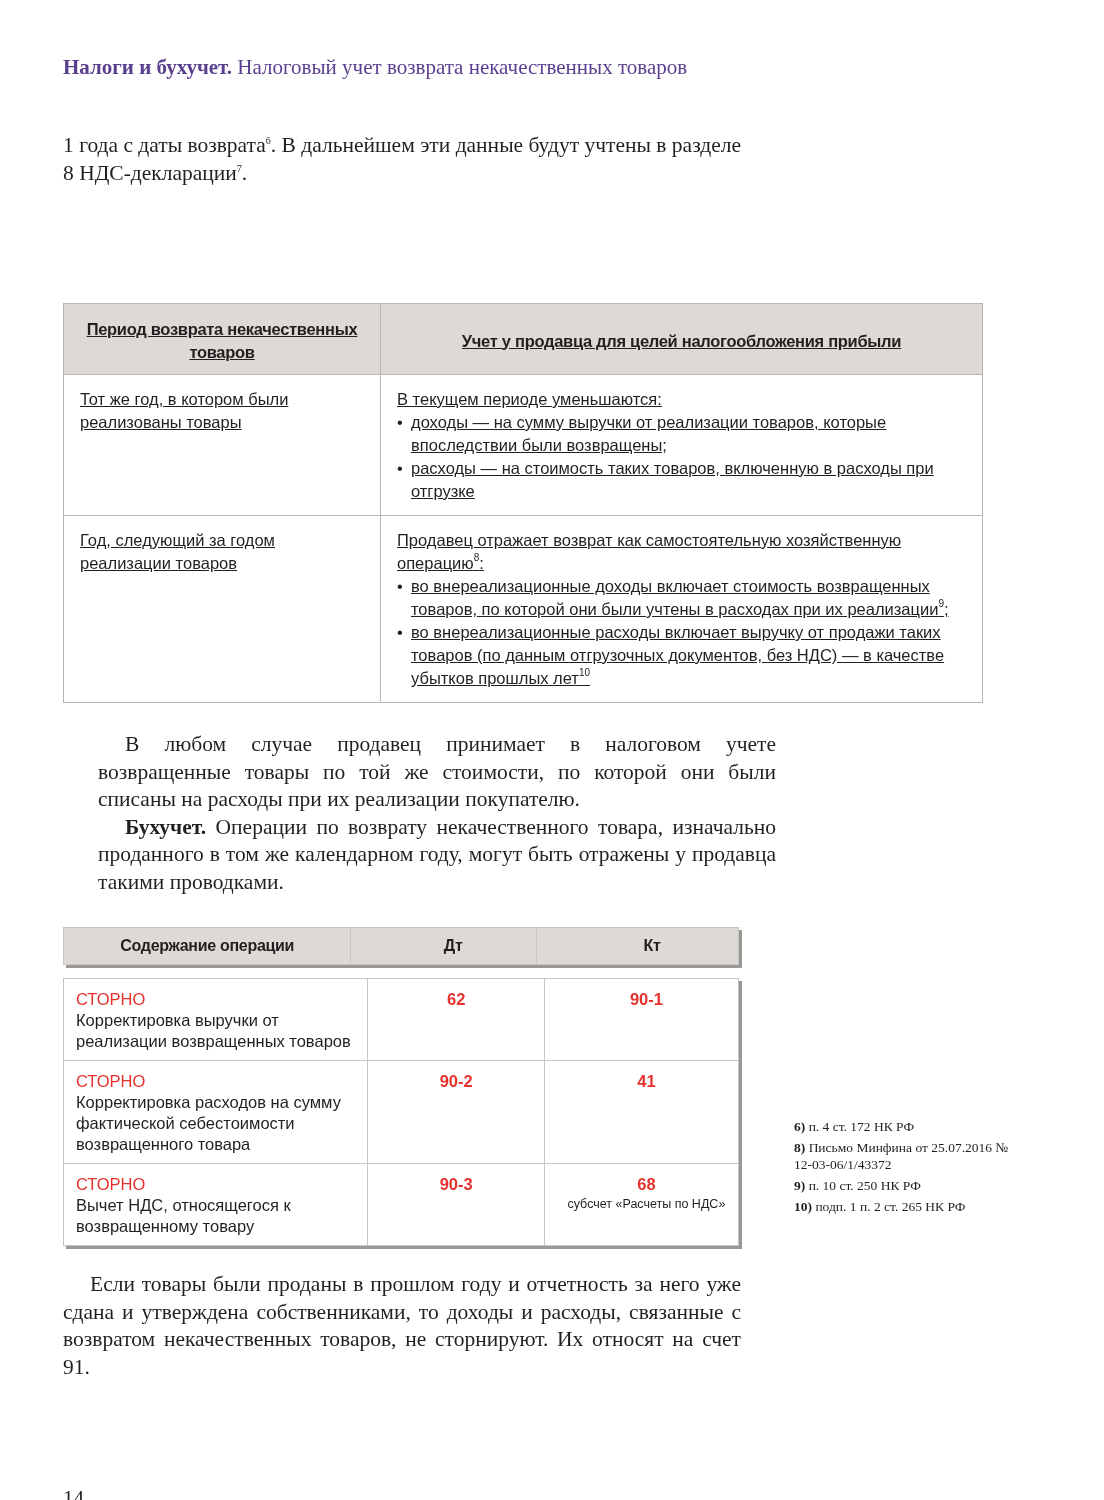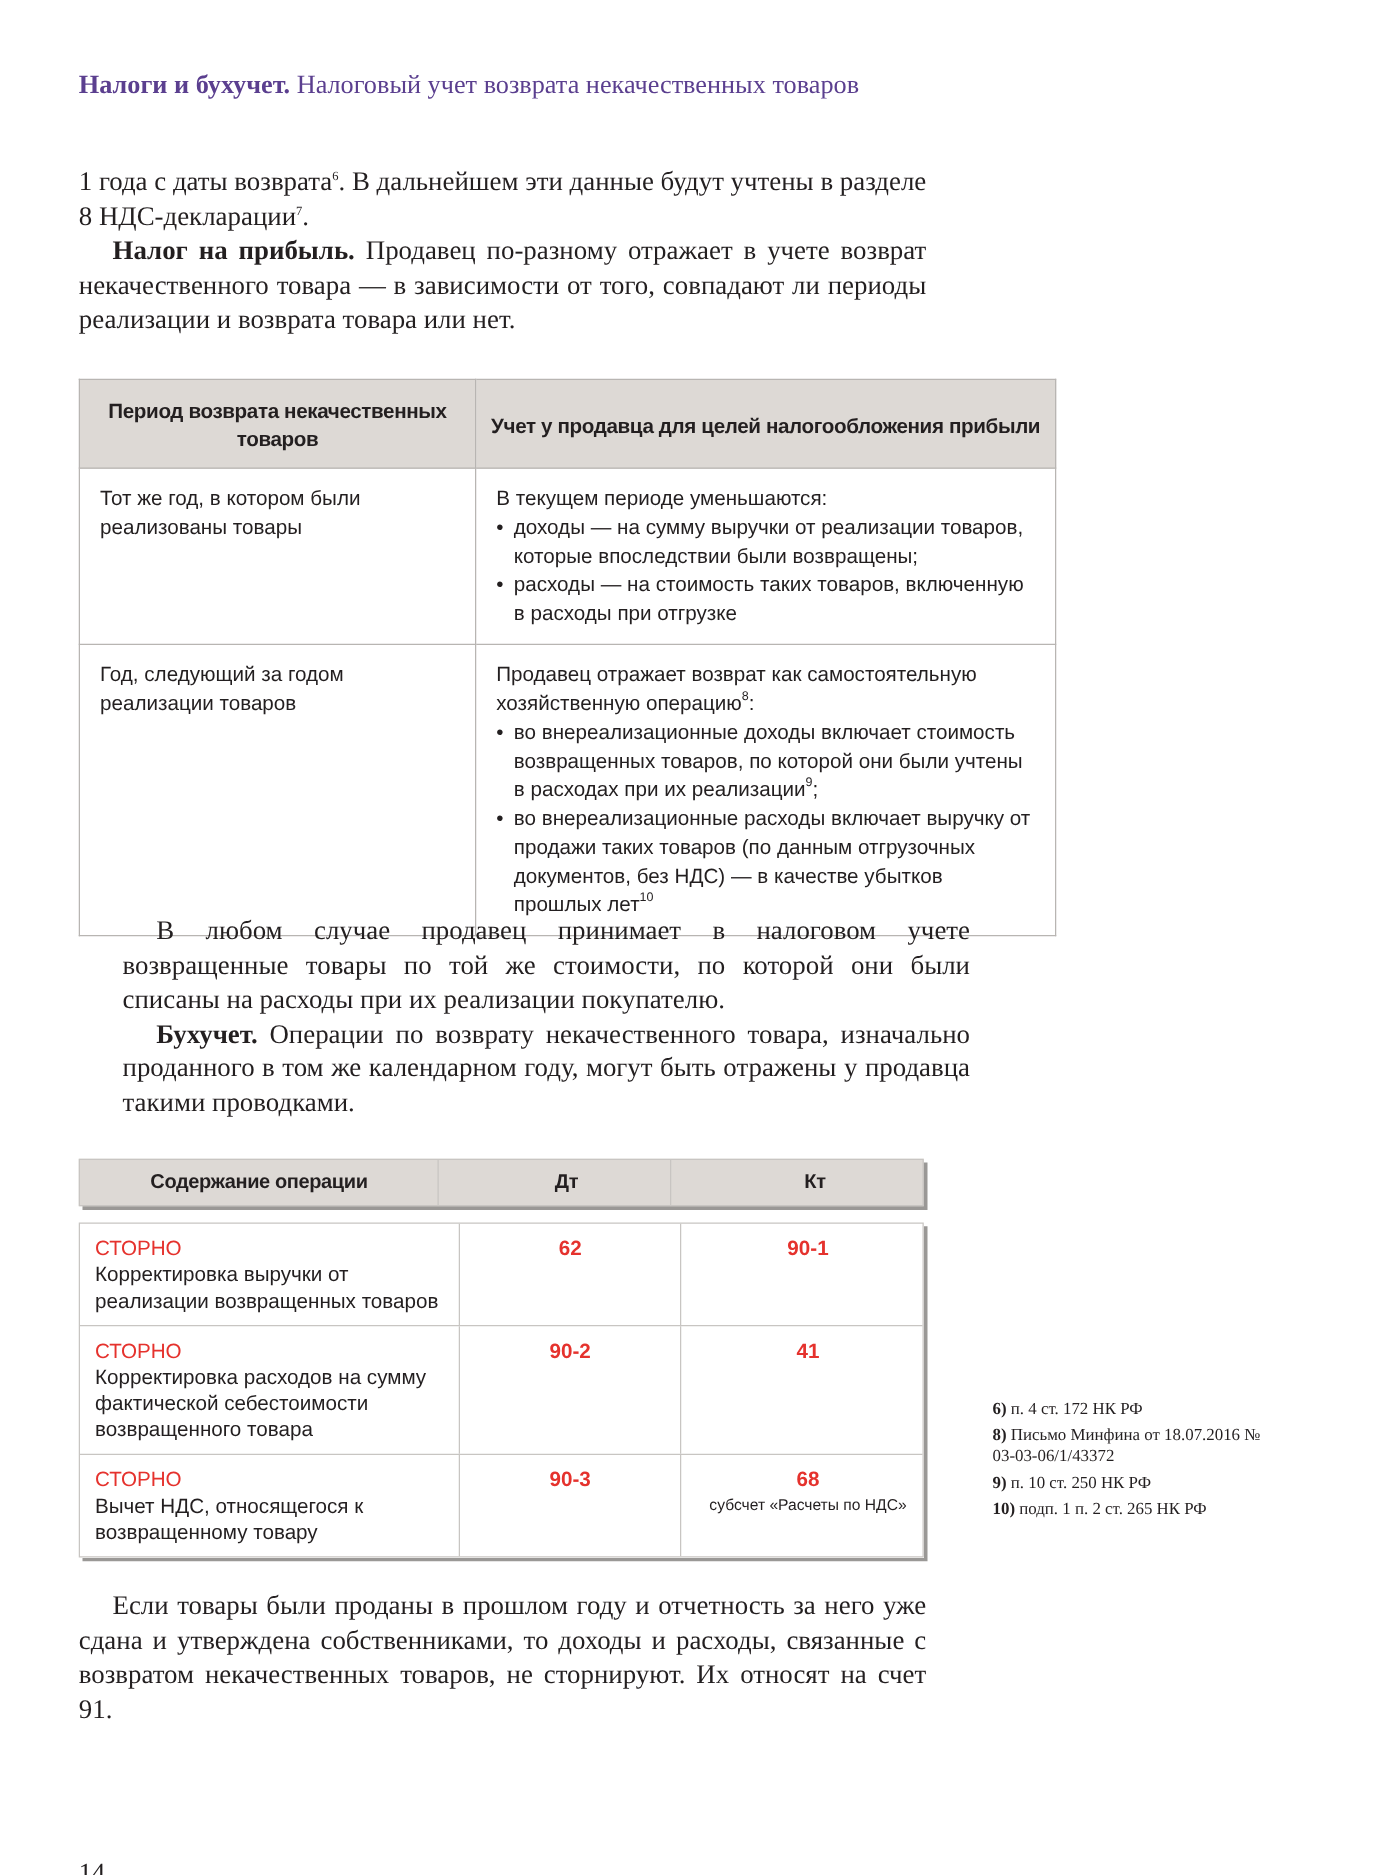--- a/index.html
+++ b/index.html
@@ -8,21 +8,21 @@
   .running-head { position: absolute; left: 63px; top: 55px; font-family: "Liberation Serif", serif; font-size: 21px; color: #5b3f8f; white-space: nowrap; }
   .running-head b { font-weight: bold; }
 
   .body-text { position: absolute; left: 63px; width: 678px; font-family: "Liberation Serif", serif; font-size: 21.5px; line-height: 27.5px; text-align: justify; color: #231f20; }
   .body-text p { margin: 0; }
   .body-text .indent { text-indent: 27px; }
   .body-text b { font-weight: bold; }
   sup { font-size: 10px; line-height: 0; vertical-align: 8px; }
 
   
-  .tbl1 { position: absolute; left: 63px; top: 303px; width: 782px; border-collapse: collapse; font-family: "Liberation Sans", sans-serif; font-size: 16.5px; line-height: 23px; color: #231f20; }
+  .tbl1 { position: absolute; left: 63px; top: 303px; width: 920px; border-collapse: collapse; font-family: "Liberation Sans", sans-serif; font-size: 16.5px; line-height: 23px; color: #231f20; text-decoration: underline; }
   .tbl1 th { background: #ddd9d5; font-weight: bold; text-align: center; padding: 14px 10px 10px; border: 1px solid #b8b5b2; font-size: 16.5px; line-height: 23px; transform-origin: center; letter-spacing: -0.3px; }
   .tbl1 td { border: 1px solid #b8b5b2; vertical-align: top; padding: 13px 16px 12px; }
   .tbl1 .c1 { width: 284px; }
   .tbl1 td.c1 { padding-left: 16px; }
   .tbl1 ul { list-style: none; margin: 0; padding: 0; }
   .tbl1 li { position: relative; padding-left: 14px; }
   .tbl1 li::before { content: "•"; position: absolute; left: 0; top: 0; }
 
   
   .tbl2-head { position: absolute; left: 63px; top: 927px; width: 674px; height: 36px; background: #ddd9d5; box-shadow: 3px 3px 0 #9a9896; border: 1px solid #c8c5c2; display: flex; font-family: "Liberation Sans", sans-serif; font-weight: bold; font-size: 16px; color: #231f20; gap: 19px; }
@@ -49,21 +49,20 @@
 </head>
 <body>
 
 <div class="running-head">
   <b>Налоги и бухучет.</b>
   <span>Налоговый учет возврата некачественных товаров</span>
 </div>
 
 <div class="body-text" style="top:132px;">
   <p><span>1 года с даты возврата</span><sup>6</sup><span>. В дальнейшем эти данные будут учтены в разделе 8 НДС-декларации</span><sup>7</sup><span>.</span></p>
-  <p class="indent"><b>Налог на прибыль.</b><span> Продавец по-разному отражает в учете возврат некачественного товара — в зависимости от того, совпадают ли периоды реализации и возврата товара или нет.</span></p>
 </div>
 
 <table class="tbl1">
   <thead>
     <tr>
       <th class="c1">Период возврата некачественных товаров</th>
       <th>Учет у продавца для целей налогообложения прибыли</th>
     </tr>
   </thead>
   <tbody>
@@ -130,18 +129,18 @@
     </div>
   </div>
 </div>
 
 <div class="body-text" style="top:1271px;">
   <p class="indent">Если товары были проданы в прошлом году и отчетность за него уже сдана и утверждена собственниками, то доходы и расходы, связанные с возвратом некачественных товаров, не сторнируют. Их относят на счет 91.</p>
 </div>
 
 <div class="footnotes">
   <div class="fn"><b>6)</b><span> п. 4 ст. 172 НК РФ</span></div>
-  <div class="fn"><b>8)</b><span> Письмо Минфина от 18.07.2016 № 03-03-06/1/43372</span></div>
+  <div class="fn"><b>8)</b><span> Письмо Минфина от 25.07.2016 № 12-03-06/1/43372</span></div>
   <div class="fn"><b>9)</b><span> п. 10 ст. 250 НК РФ</span></div>
   <div class="fn"><b>10)</b><span> подп. 1 п. 2 ст. 265 НК РФ</span></div>
 </div>
 
 <div class="page-number">14</div>
 
 </body></html>

